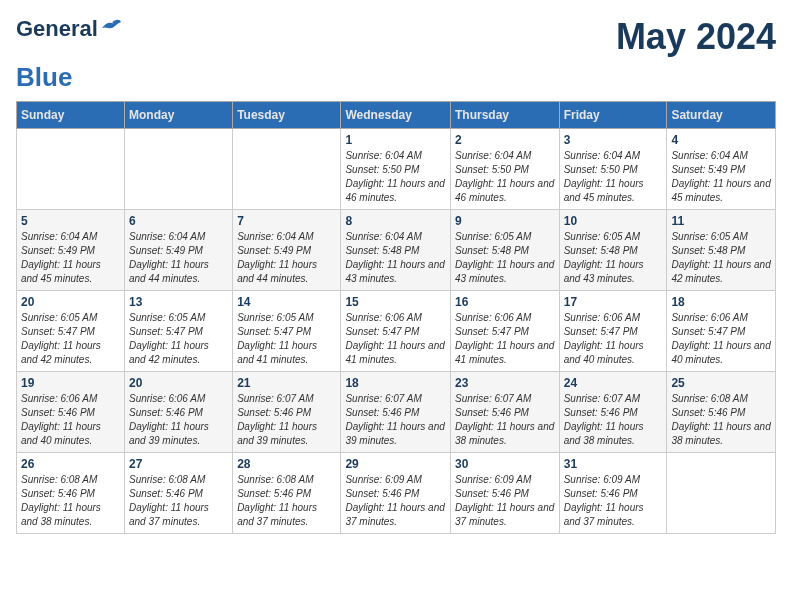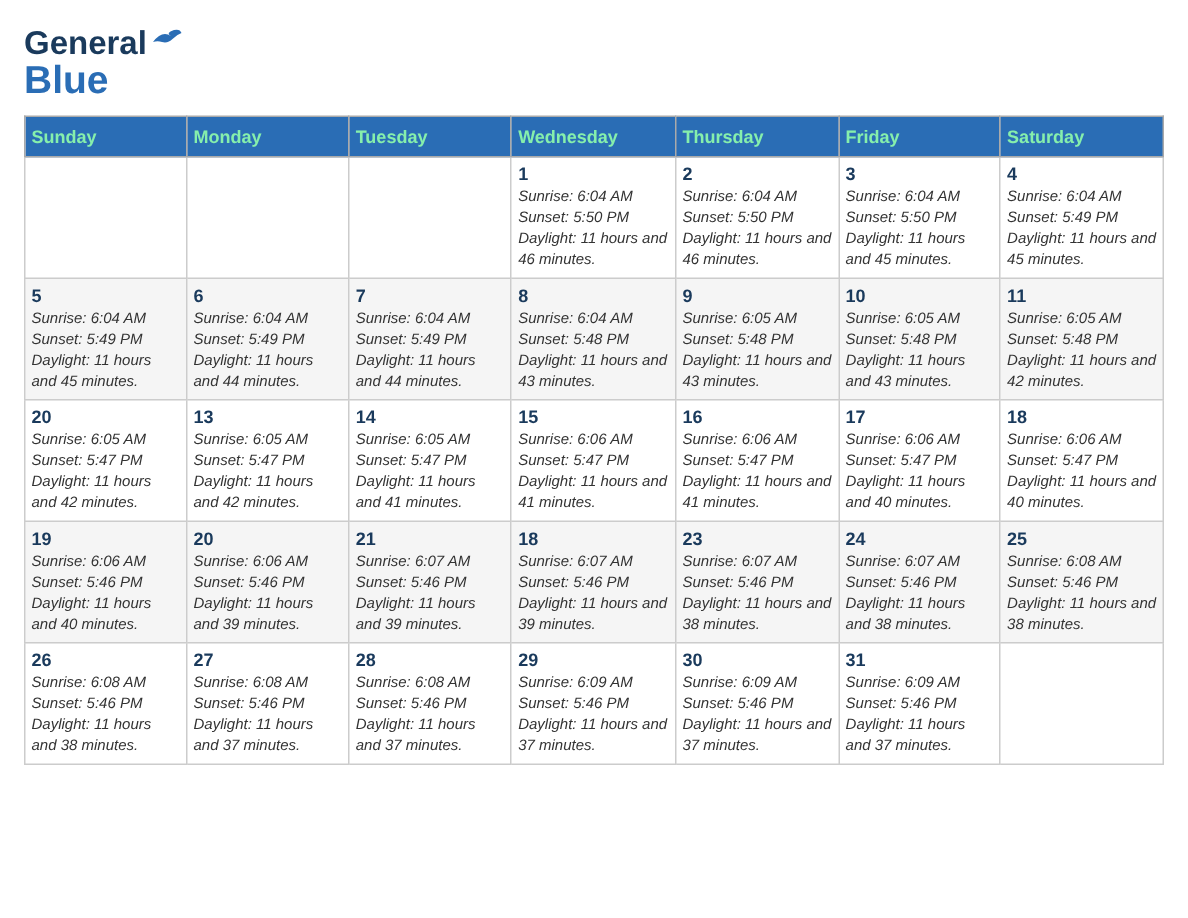--- a/index.html
+++ b/index.html
@@ -13,41 +13,42 @@
     .header {
       display: flex;
       justify-content: space-between;
       align-items: flex-start;
       margin-bottom: 8px;
     }
     .logo {
       display: flex;
       flex-direction: column;
       align-items: flex-start;
+      gap: 24px;
     }
     .title-block {
       text-align: right;
     }
     .main-title {
       font-size: 36px;
       font-weight: bold;
       color: #1a3a5c;
     }
     .subtitle {
       font-size: 15px;
       color: #333;
     }
     table {
       width: 100%;
       border-collapse: collapse;
       font-size: 11px;
     }
     thead tr th {
       background-color: #2a6db5;
-      color: #86efac;
+      color: #e5e5e5;
       padding: 6px 4px;
       text-align: left;
       font-size: 12px;
       font-weight: bold;
       border: 1px solid #aaa;
     }
     tbody tr td {
       border: 1px solid #ccc;
       padding: 4px;
       vertical-align: top;
@@ -83,20 +84,21 @@
   <div class="logo">
     <div style="display:flex; align-items:center;">
       <span style="font-size:22px; font-weight:bold; color:#1a3a5c;">General</span>
       <svg width="22" height="18" viewBox="0 0 22 18" style="margin-left:2px; margin-top:-4px;">
         <path d="M2 10 Q8 2 14 6 Q10 4 16 2 Q20 1 21 4 Q18 5 15 8 Q12 11 8 10 Q5 9 2 10Z" fill="#2a6db5"></path>
       </svg>
     </div>
     <span style="font-size:26px; font-weight:bold; color:#2a6db5; margin-top:-4px;">Blue</span>
   </div>
   <div class="title-block">
+    <div class="main-title">May 2024</div>
   </div>
 </div>
 
 <table>
   <thead>
     <tr>
     <th>Sunday</th>
         <th>Monday</th>
         <th>Tuesday</th>
         <th>Wednesday</th>

